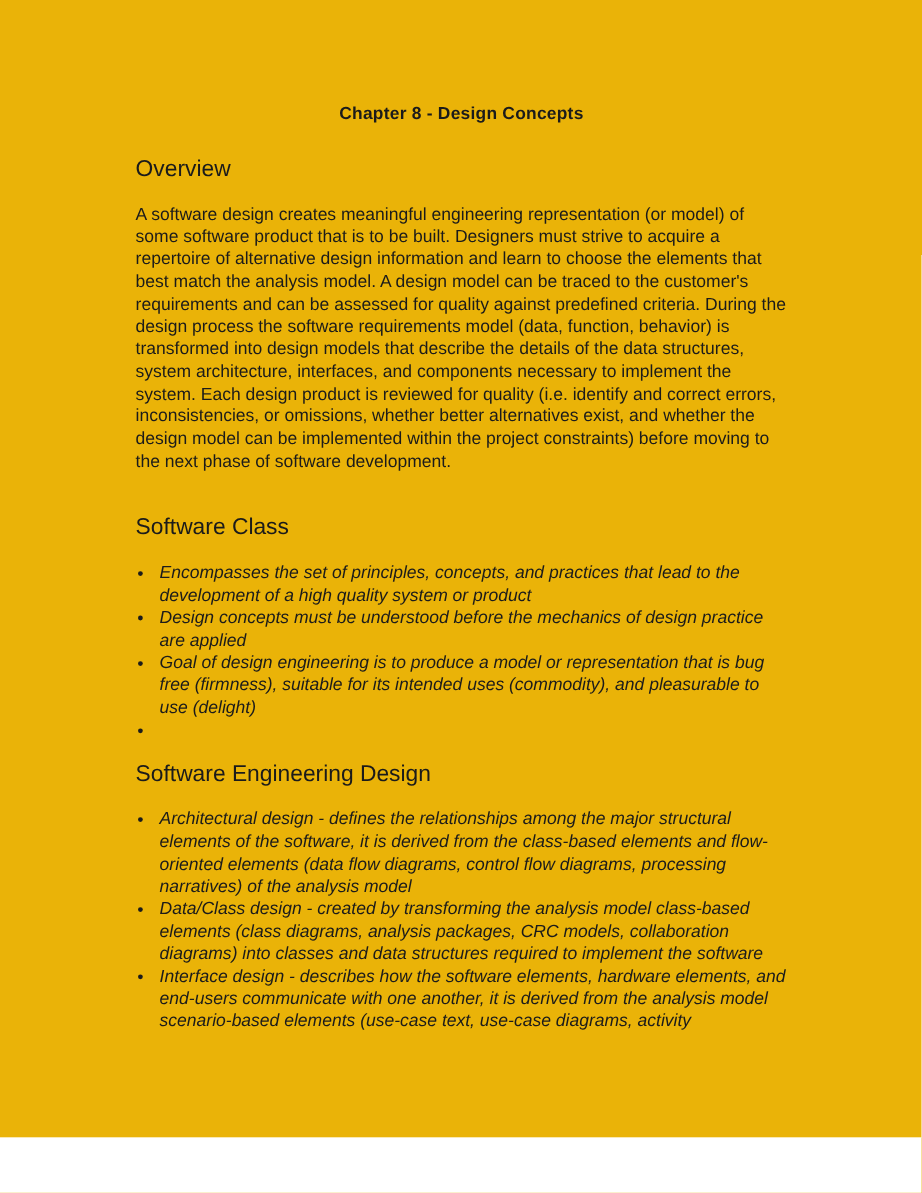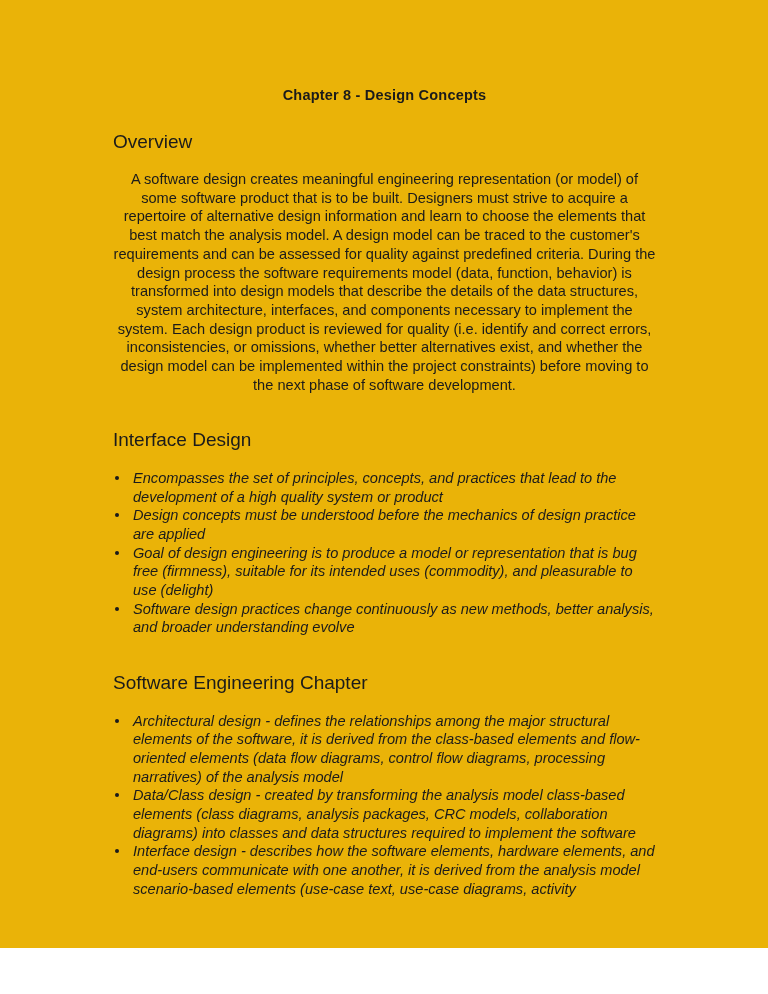--- a/index.html
+++ b/index.html
@@ -49,21 +49,21 @@
     margin: 0;
     padding: 0;
   }
 
   .body-text {
     font-size: 14.6px;
     font-weight: normal;
     line-height: 18.7px;
     margin: 0;
     padding: 0;
-    text-align: center;
+    text-align: left;
   }
 
   .bullet-list {
     list-style: none;
     margin: 0;
     padding: 0;
     font-style: italic;
   }
 
   .bullet-item {
@@ -101,46 +101,45 @@
     <div class="gap-md"></div>
 
     <h2 class="section-heading">Overview</h2>
 
     <div class="gap-sm"></div>
 
     <p class="body-text">A software design creates meaningful engineering representation (or model) of some software product that is to be built. Designers must strive to acquire a repertoire of alternative design information and learn to choose the elements that best match the analysis model. A design model can be traced to the customer's requirements and can be assessed for quality against predefined criteria. During the design process the software requirements model (data, function, behavior) is transformed into design models that describe the details of the data structures, system architecture, interfaces, and components necessary to implement the system. Each design product is reviewed for quality (i.e. identify and correct errors, inconsistencies, or omissions, whether better alternatives exist, and whether the design model can be implemented within the project constraints) before moving to the next phase of software development.</p>
 
     <div class="gap-lg"></div>
 
-    <h2 class="section-heading">Interface Design</h2>
+    <h2 class="section-heading">Software Class</h2>
 
     <div class="gap-sm"></div>
 
     <ul class="bullet-list">
       <li class="bullet-item">
         <span class="dot"></span>
         <span>Encompasses the set of principles, concepts, and practices that lead to the development of a high quality system or product</span>
       </li>
       <li class="bullet-item">
         <span class="dot"></span>
         <span>Design concepts must be understood before the mechanics of design practice are applied</span>
       </li>
       <li class="bullet-item">
         <span class="dot"></span>
         <span>Goal of design engineering is to produce a model or representation that is bug free (firmness), suitable for its intended uses (commodity), and pleasurable to use (delight)</span>
       </li>
       <li class="bullet-item">
         <span class="dot"></span>
-        <span>Software design practices change continuously as new methods, better analysis, and broader understanding evolve</span>
       </li>
     </ul>
 
     <div class="gap-lg"></div>
 
-    <h2 class="section-heading">Software Engineering Chapter</h2>
+    <h2 class="section-heading">Software Engineering Design</h2>
 
     <div class="gap-sm"></div>
 
     <ul class="bullet-list">
       <li class="bullet-item">
         <span class="dot"></span>
         <span>Architectural design - defines the relationships among the major structural elements of the software, it is derived from the class-based elements and flow-oriented elements (data flow diagrams, control flow diagrams, processing narratives) of the analysis model</span>
       </li>
       <li class="bullet-item">
         <span class="dot"></span>

